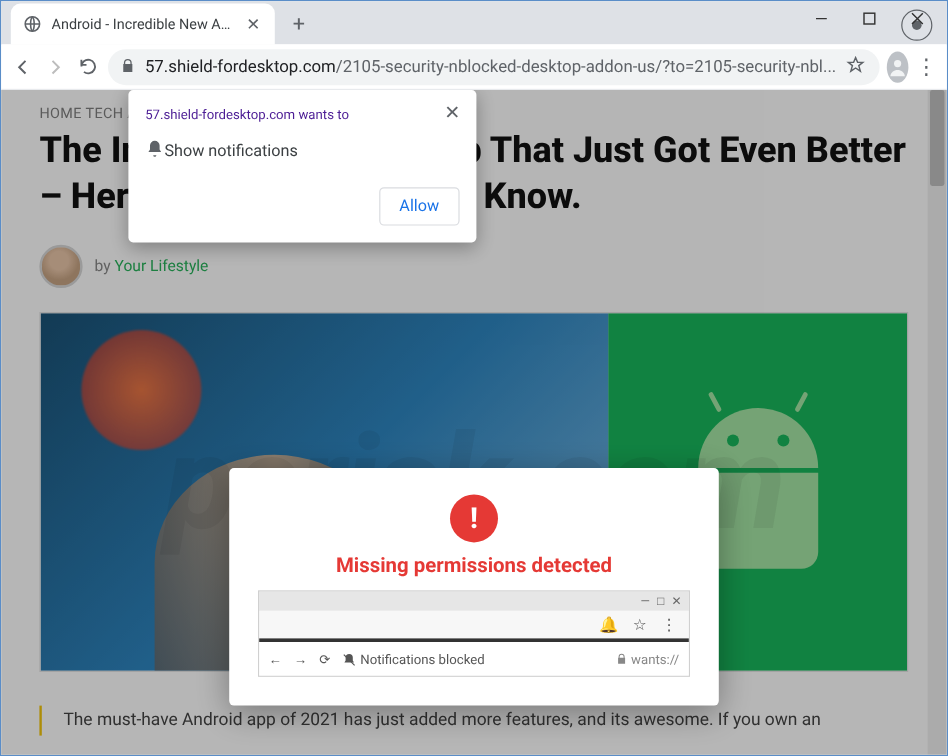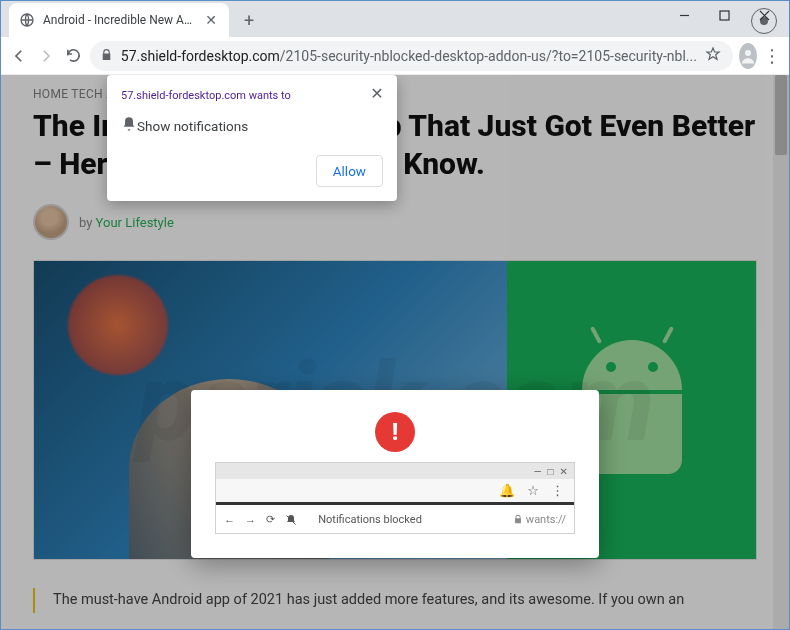--- a/index.html
+++ b/index.html
@@ -80,21 +80,21 @@
 .scam-modal { position: absolute; left: 50%; top: 315px; transform: translate(-50%, 0); width: 408px; background: #fff; border-radius: 4px; box-shadow: 0 6px 28px rgba(0,0,0,.35); z-index: 25; padding: 22px 24px 24px; text-align: center; }
 .scam-icon { width: 40px; height: 40px; border-radius: 50%; background: #e53935; color: #fff; display: flex; align-items: center; justify-content: center; margin: 0 auto 10px; font-size: 24px; font-weight: 800; }
 .scam-title { color: #e53935; font-weight: 700; font-size: 17px; margin-bottom: 10px; }
 .scam-text { font-size: 14px; color: #333; line-height: 1.5; margin-bottom: 16px; }
 .scam-text b { font-weight: 700; }
 
 .mini-browser { border: 1px solid #d0d0d0; background:#f2f2f2; }
 .mini-tb { height: 16px; background:#e6e6e6; display:flex; justify-content:flex-end; align-items:center; gap:6px; padding:0 6px; font-size:10px; color:#666; }
 .mini-top { height: 26px; background:#f7f7f7; display:flex; justify-content:flex-end; align-items:center; gap:12px; padding:0 10px; font-size:13px; color:#555; border-bottom: 3px solid #333; }
 .mini-bar { height: 28px; background:#fff; display:flex; align-items:center; gap:10px; padding:0 8px; font-size:11px; color:#555; }
-.mini-bell { display:flex; align-items:flex-end; gap:21px; }
+.mini-bell { display:flex; align-items:flex-end; gap:3px; }
 .mini-url { color:#888; margin-left:auto; }
 
 .scrollbar { position:absolute; top:0; right:0; width:16px; height:100%; background:#f1f1f1; }
 .scrollbar .thumb { position:absolute; top:0; left:2px; right:2px; height:80px; background:#c1c1c1; border-radius:2px; }
 
 
 .dim { position:absolute; inset:0; background: rgba(0,0,0,.05); z-index:5; pointer-events:none; }
 </style>
 </head>
 <body>
@@ -205,20 +205,21 @@
 
     <div class="dim"></div>
 
     <div class="watermark">
         <span>pcrisk.com</span>
       </div>
 
     <div class="scam-backdrop"></div>
     <div class="scam-modal">
       <div class="scam-icon">!</div>
+      <div class="scam-title">Missing permissions detected</div>
       <div class="mini-browser">
         <div class="mini-tb">
             <span>—</span>
             <span>□</span>
             <span>✕</span>
           </div>
         <div class="mini-top">
           <span>🔔</span>
           <span>☆</span>
           <span>⋮</span>

